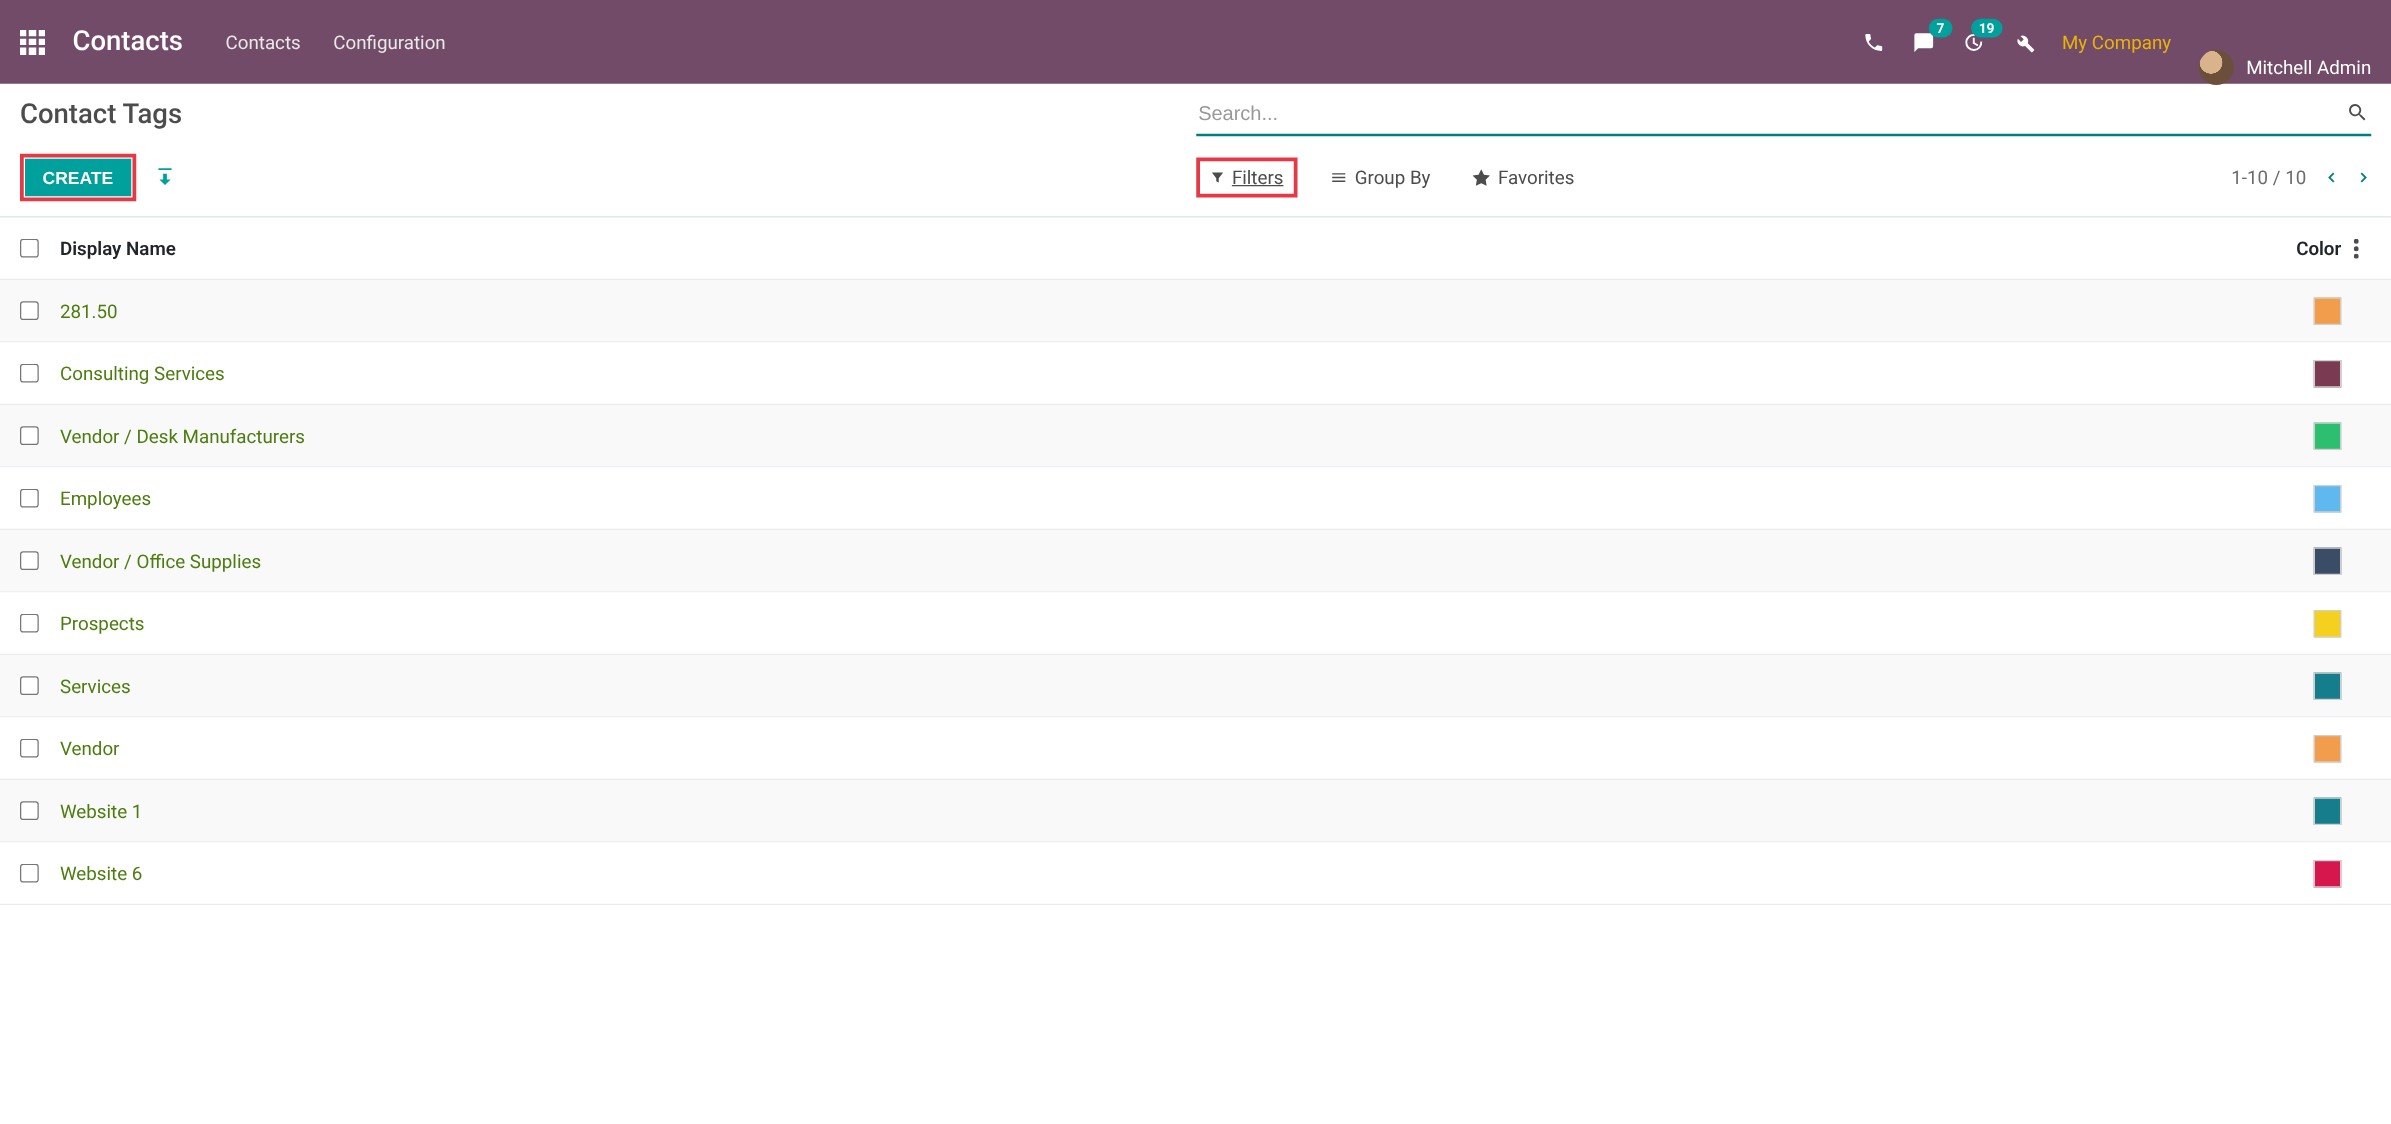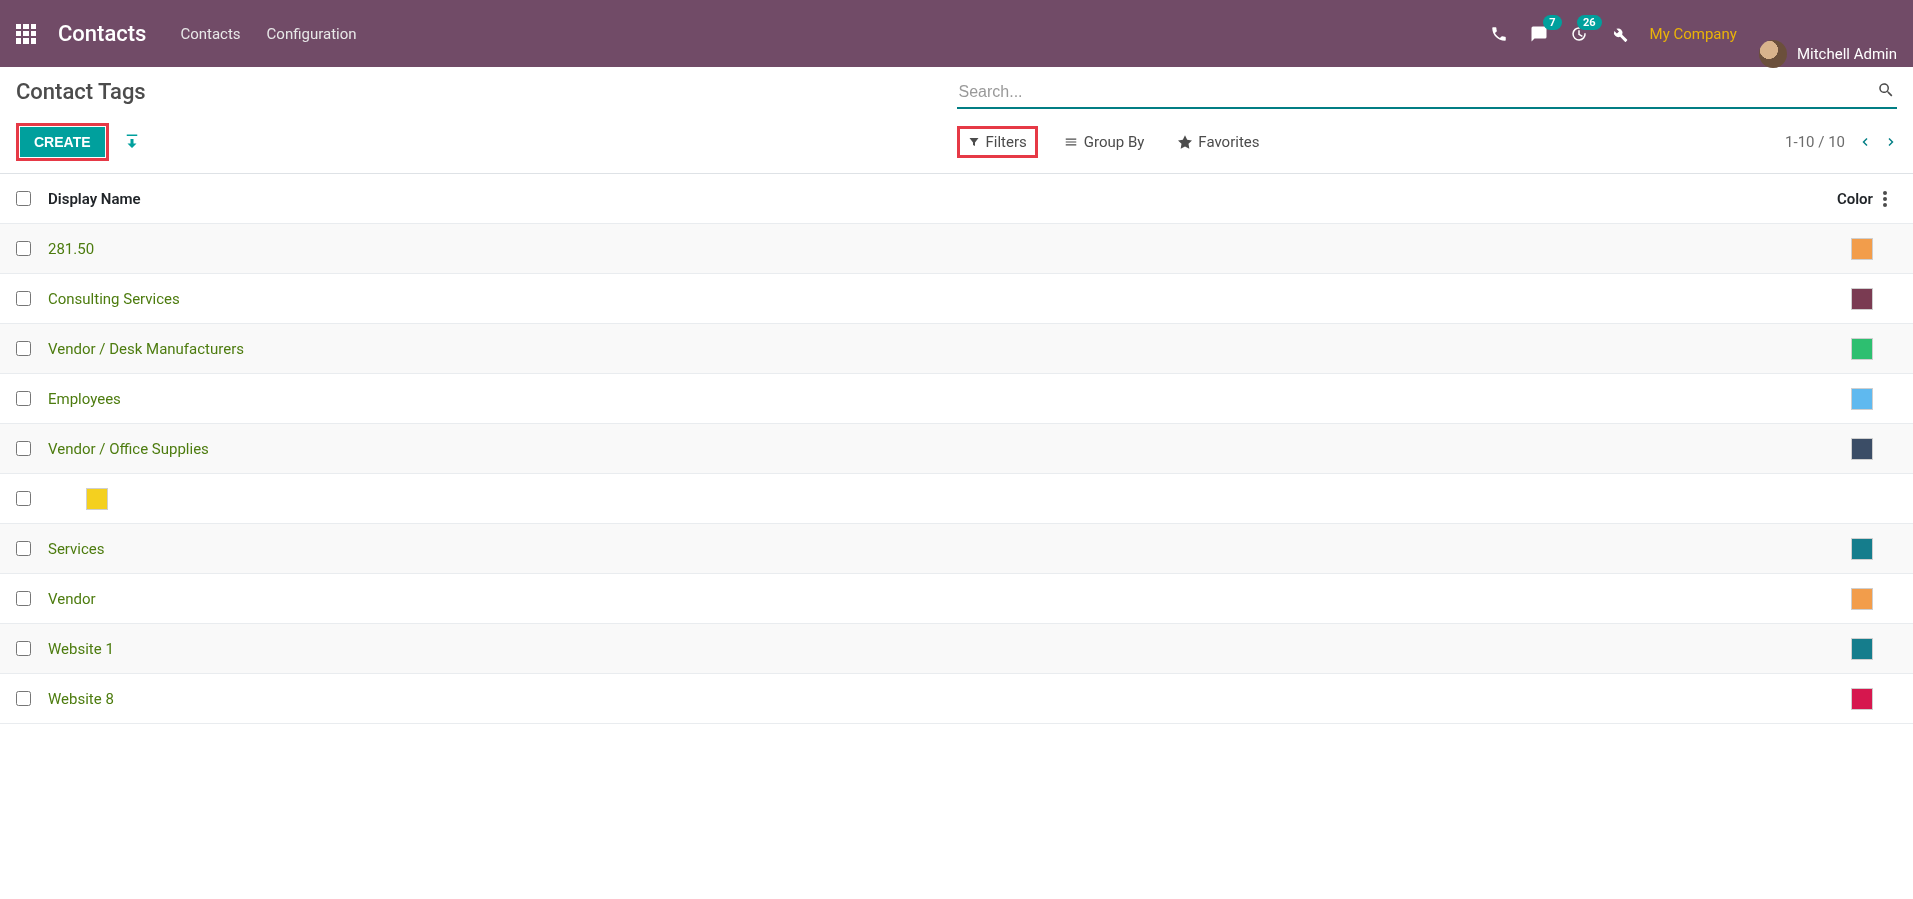--- a/index.html
+++ b/index.html
@@ -29,21 +29,21 @@
 .search-input::placeholder { color:#999; }
 .search-icon { position:absolute; right:2px; top:2px; cursor:pointer; }
 
 .cp-row2 { display:flex; align-items:center; margin-top: 14px; padding-bottom: 12px; }
 .btn-create { background:#00a09d; color:#fff; border:none; text-transform:uppercase; font-weight:600; font-size:14px; padding:7px 14px; cursor:pointer; }
 .create-highlight { border:3px solid #e63946; padding:1px; display:inline-block; }
 .export-icon { margin-left:14px; cursor:pointer; color:#00a09d; }
 
 .search-options { margin-left:auto; width:50%; display:flex; align-items:center; gap:18px; }
 .so-item { display:flex; align-items:center; gap:6px; color:#4c4c4c; cursor:pointer; font-size:15px; padding:4px 8px; }
-.filters-highlight { border:3px solid #e63946; padding:2px 4px; }
+.filters-highlight { border:3px solid #e63946; padding:2px 4px;text-decoration:underline; }
 .pager { margin-left:auto; display:flex; align-items:center; gap:14px; color:#6c6c6c; font-size:15px; }
 .pager-arrow { cursor:pointer; color:#7d7d7d; }
 .pager-arrow.active { color:#017e84; }
 
 
 .list { width:100%; }
 .list-header, .list-row { display:flex; align-items:center; padding: 0 16px; border-bottom:1px solid #e9ecef; height:50px; }
 .list-header { font-weight:600; color:#212529; }
 .col-check { width:32px; display:flex; align-items:center; }
 .col-name { flex:1; text-align:left; }
@@ -87,21 +87,21 @@
           <path d="M20 2H4a2 2 0 0 0-2 2v18l4-4h14a2 2 0 0 0 2-2V4a2 2 0 0 0-2-2z"></path>
         </svg>
       <span class="badge">7</span>
     </div>
     <div class="nav-icon-wrap">
       <svg class="nav-icon" viewBox="0 0 24 24">
           <path d="M12 2a10 10 0 1 0 10 10A10 10 0 0 0 12 2zm1 11h-2V6h2zm0 4h-2v-2h2z" opacity="0"></path>
           <path d="M13 3a9 9 0 1 0 8 8h-2a7 7 0 1 1-6-6z"></path>
           <path d="M13 7h-2v6l5 3 1-1.7-4-2.3z"></path>
         </svg>
-      <span class="badge">26</span>
+      <span class="badge">19</span>
     </div>
     <div class="nav-icon-wrap">
       <svg class="nav-icon" viewBox="0 0 24 24">
           <path d="M22.7 19.3l-6.4-6.4a6 6 0 0 0-7.8-7.8l3.5 3.5-2.8 2.8L5.7 8A6 6 0 0 0 13.5 15.8l6.4 6.4a1 1 0 0 0 1.4 0l1.4-1.4a1 1 0 0 0 0-1.5z"></path>
         </svg>
     </div>
     <div class="company">My Company</div>
     <div class="user">
       <span class="avatar"></span>
       <span>Mitchell Admin</span>
@@ -233,20 +233,21 @@
         <div class="col-name">Vendor / Office Supplies</div>
         <div class="col-color">
           <span class="swatch" style="background:#3b4d66"></span>
         </div>
         <div class="col-opt"></div>
       </div>
       <div class="list-row">
         <div class="col-check">
           <input type="checkbox" style="">
         </div>
+        <div class="col-name">Prospects</div>
         <div class="col-color">
           <span class="swatch" style="background:#f4d01f"></span>
         </div>
         <div class="col-opt"></div>
       </div>
       <div class="list-row">
         <div class="col-check">
           <input type="checkbox" style="">
         </div>
         <div class="col-name">Services</div>
@@ -272,20 +273,20 @@
         <div class="col-name">Website 1</div>
         <div class="col-color">
           <span class="swatch" style="background:#157d8c"></span>
         </div>
         <div class="col-opt"></div>
       </div>
       <div class="list-row">
         <div class="col-check">
           <input type="checkbox" style="">
         </div>
-        <div class="col-name">Website 8</div>
+        <div class="col-name">Website 6</div>
         <div class="col-color">
           <span class="swatch" style="background:#d6174e"></span>
         </div>
         <div class="col-opt"></div>
       </div>
     </div>
 </div>
 
 </body></html>

